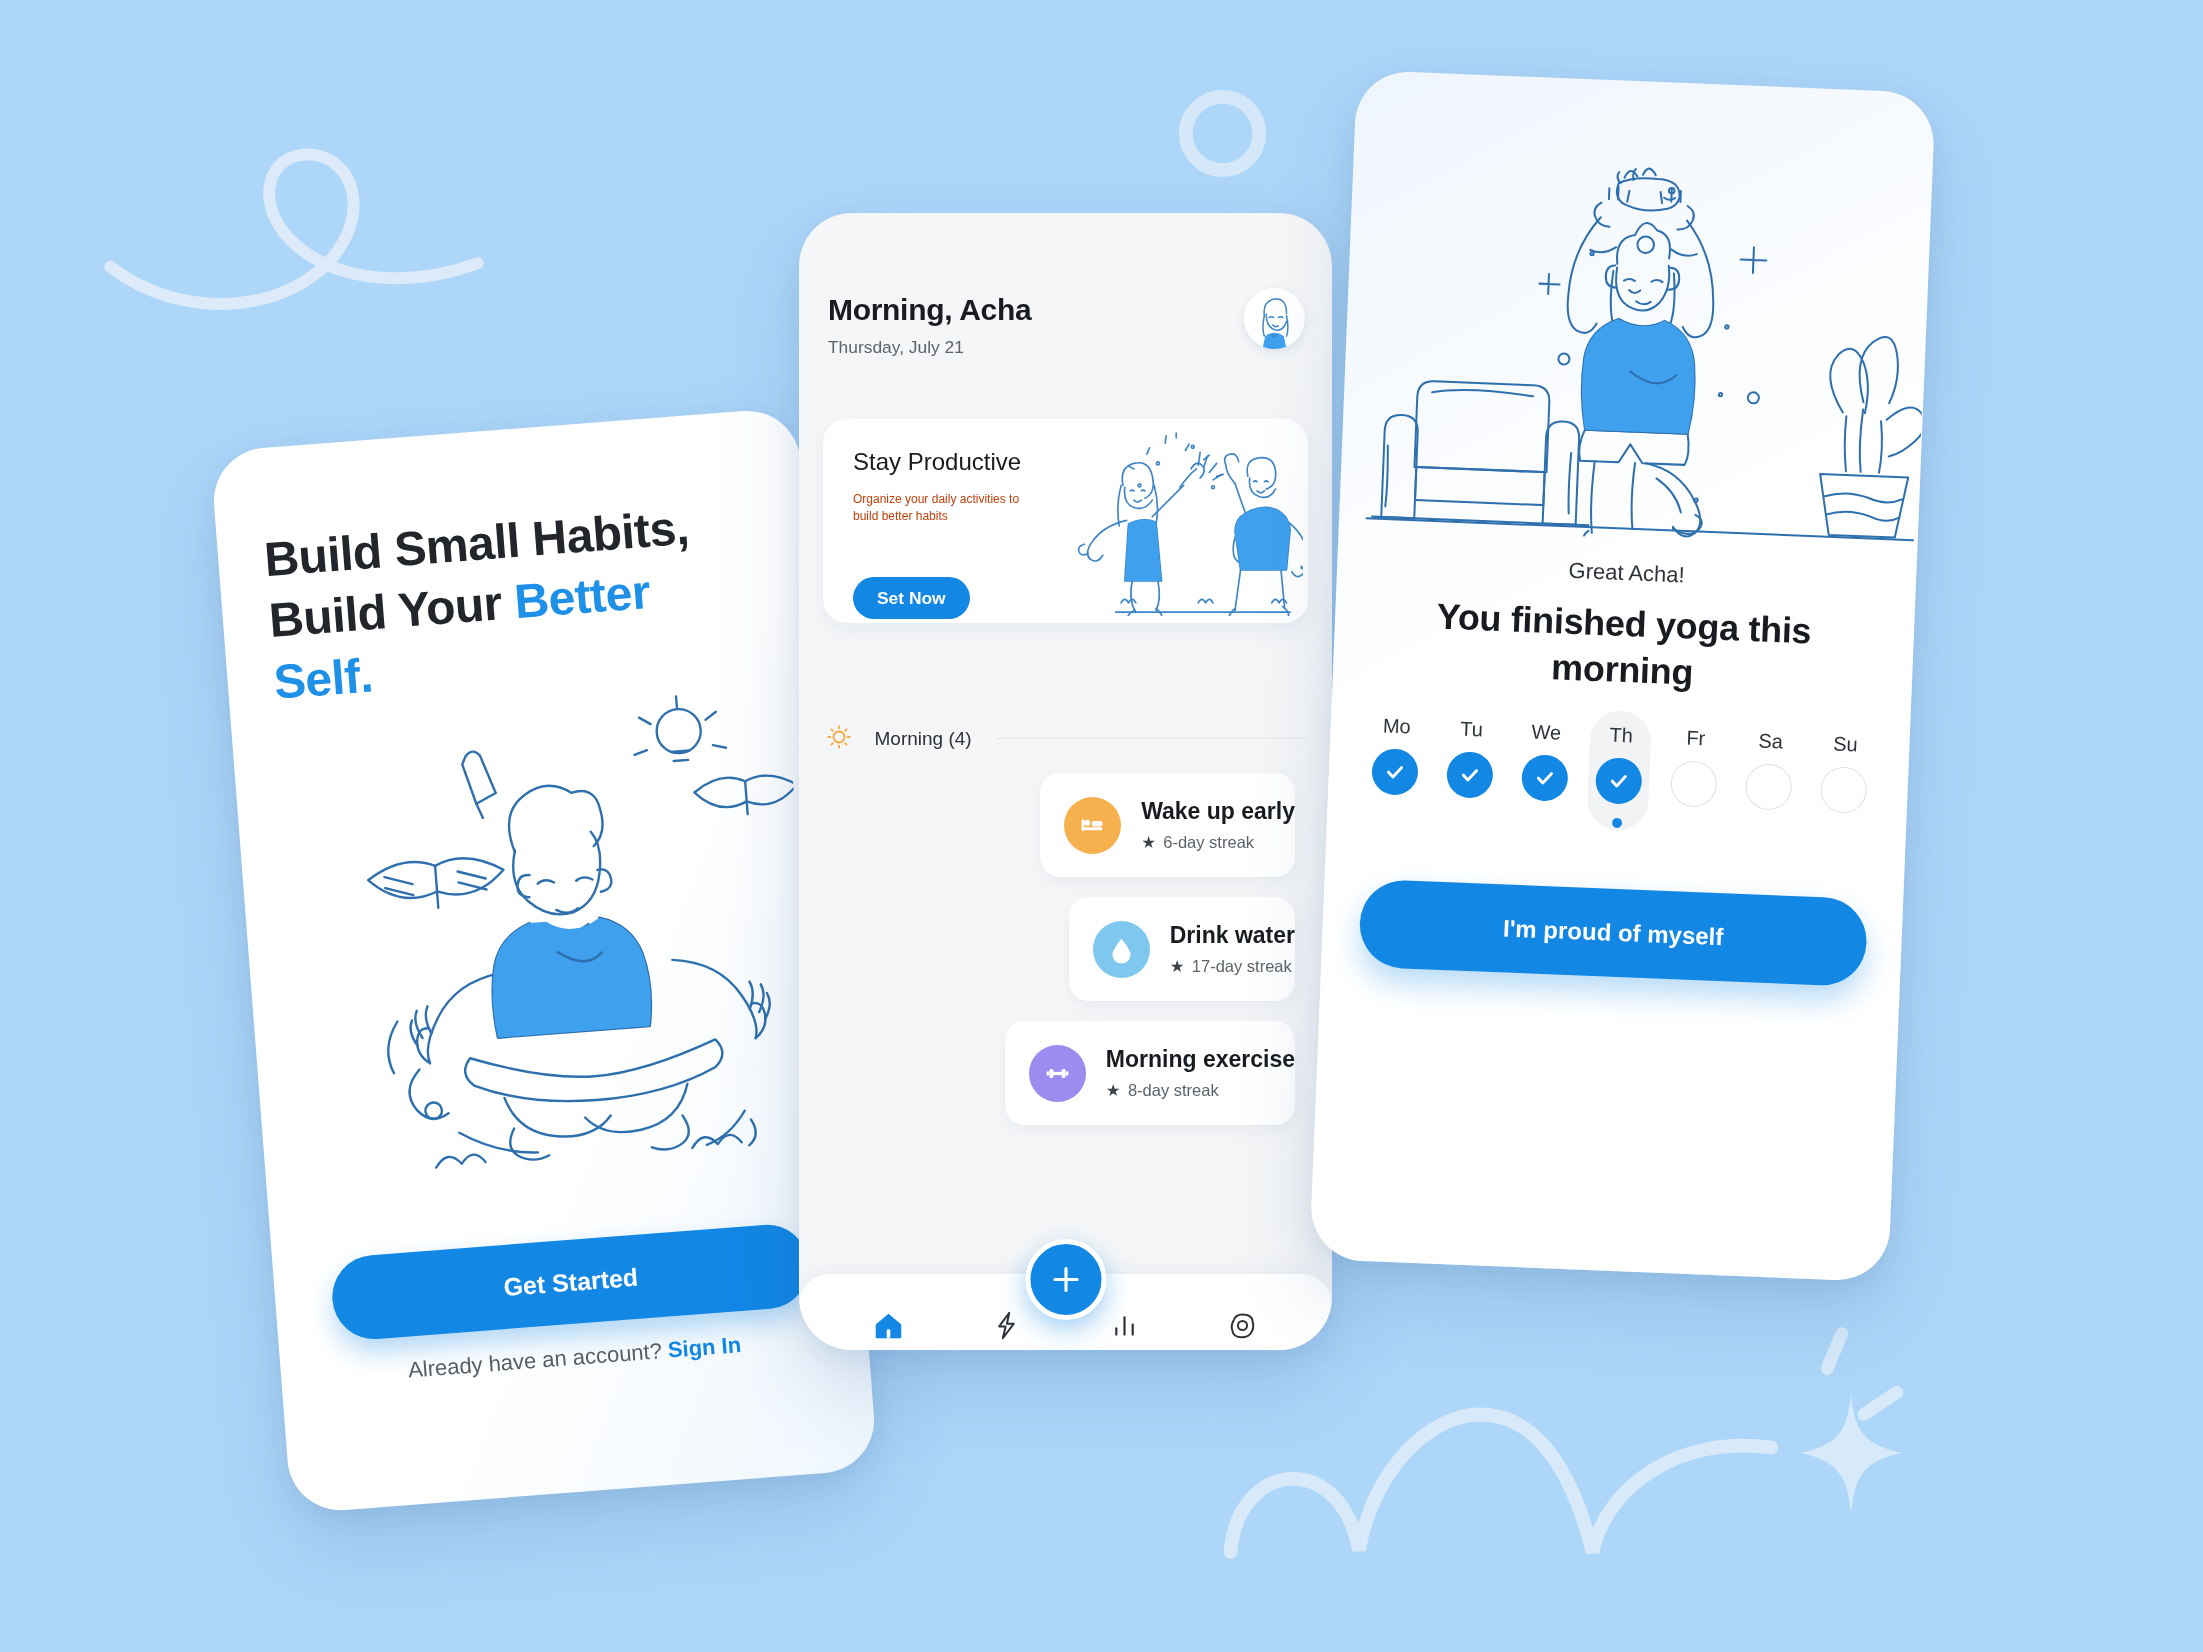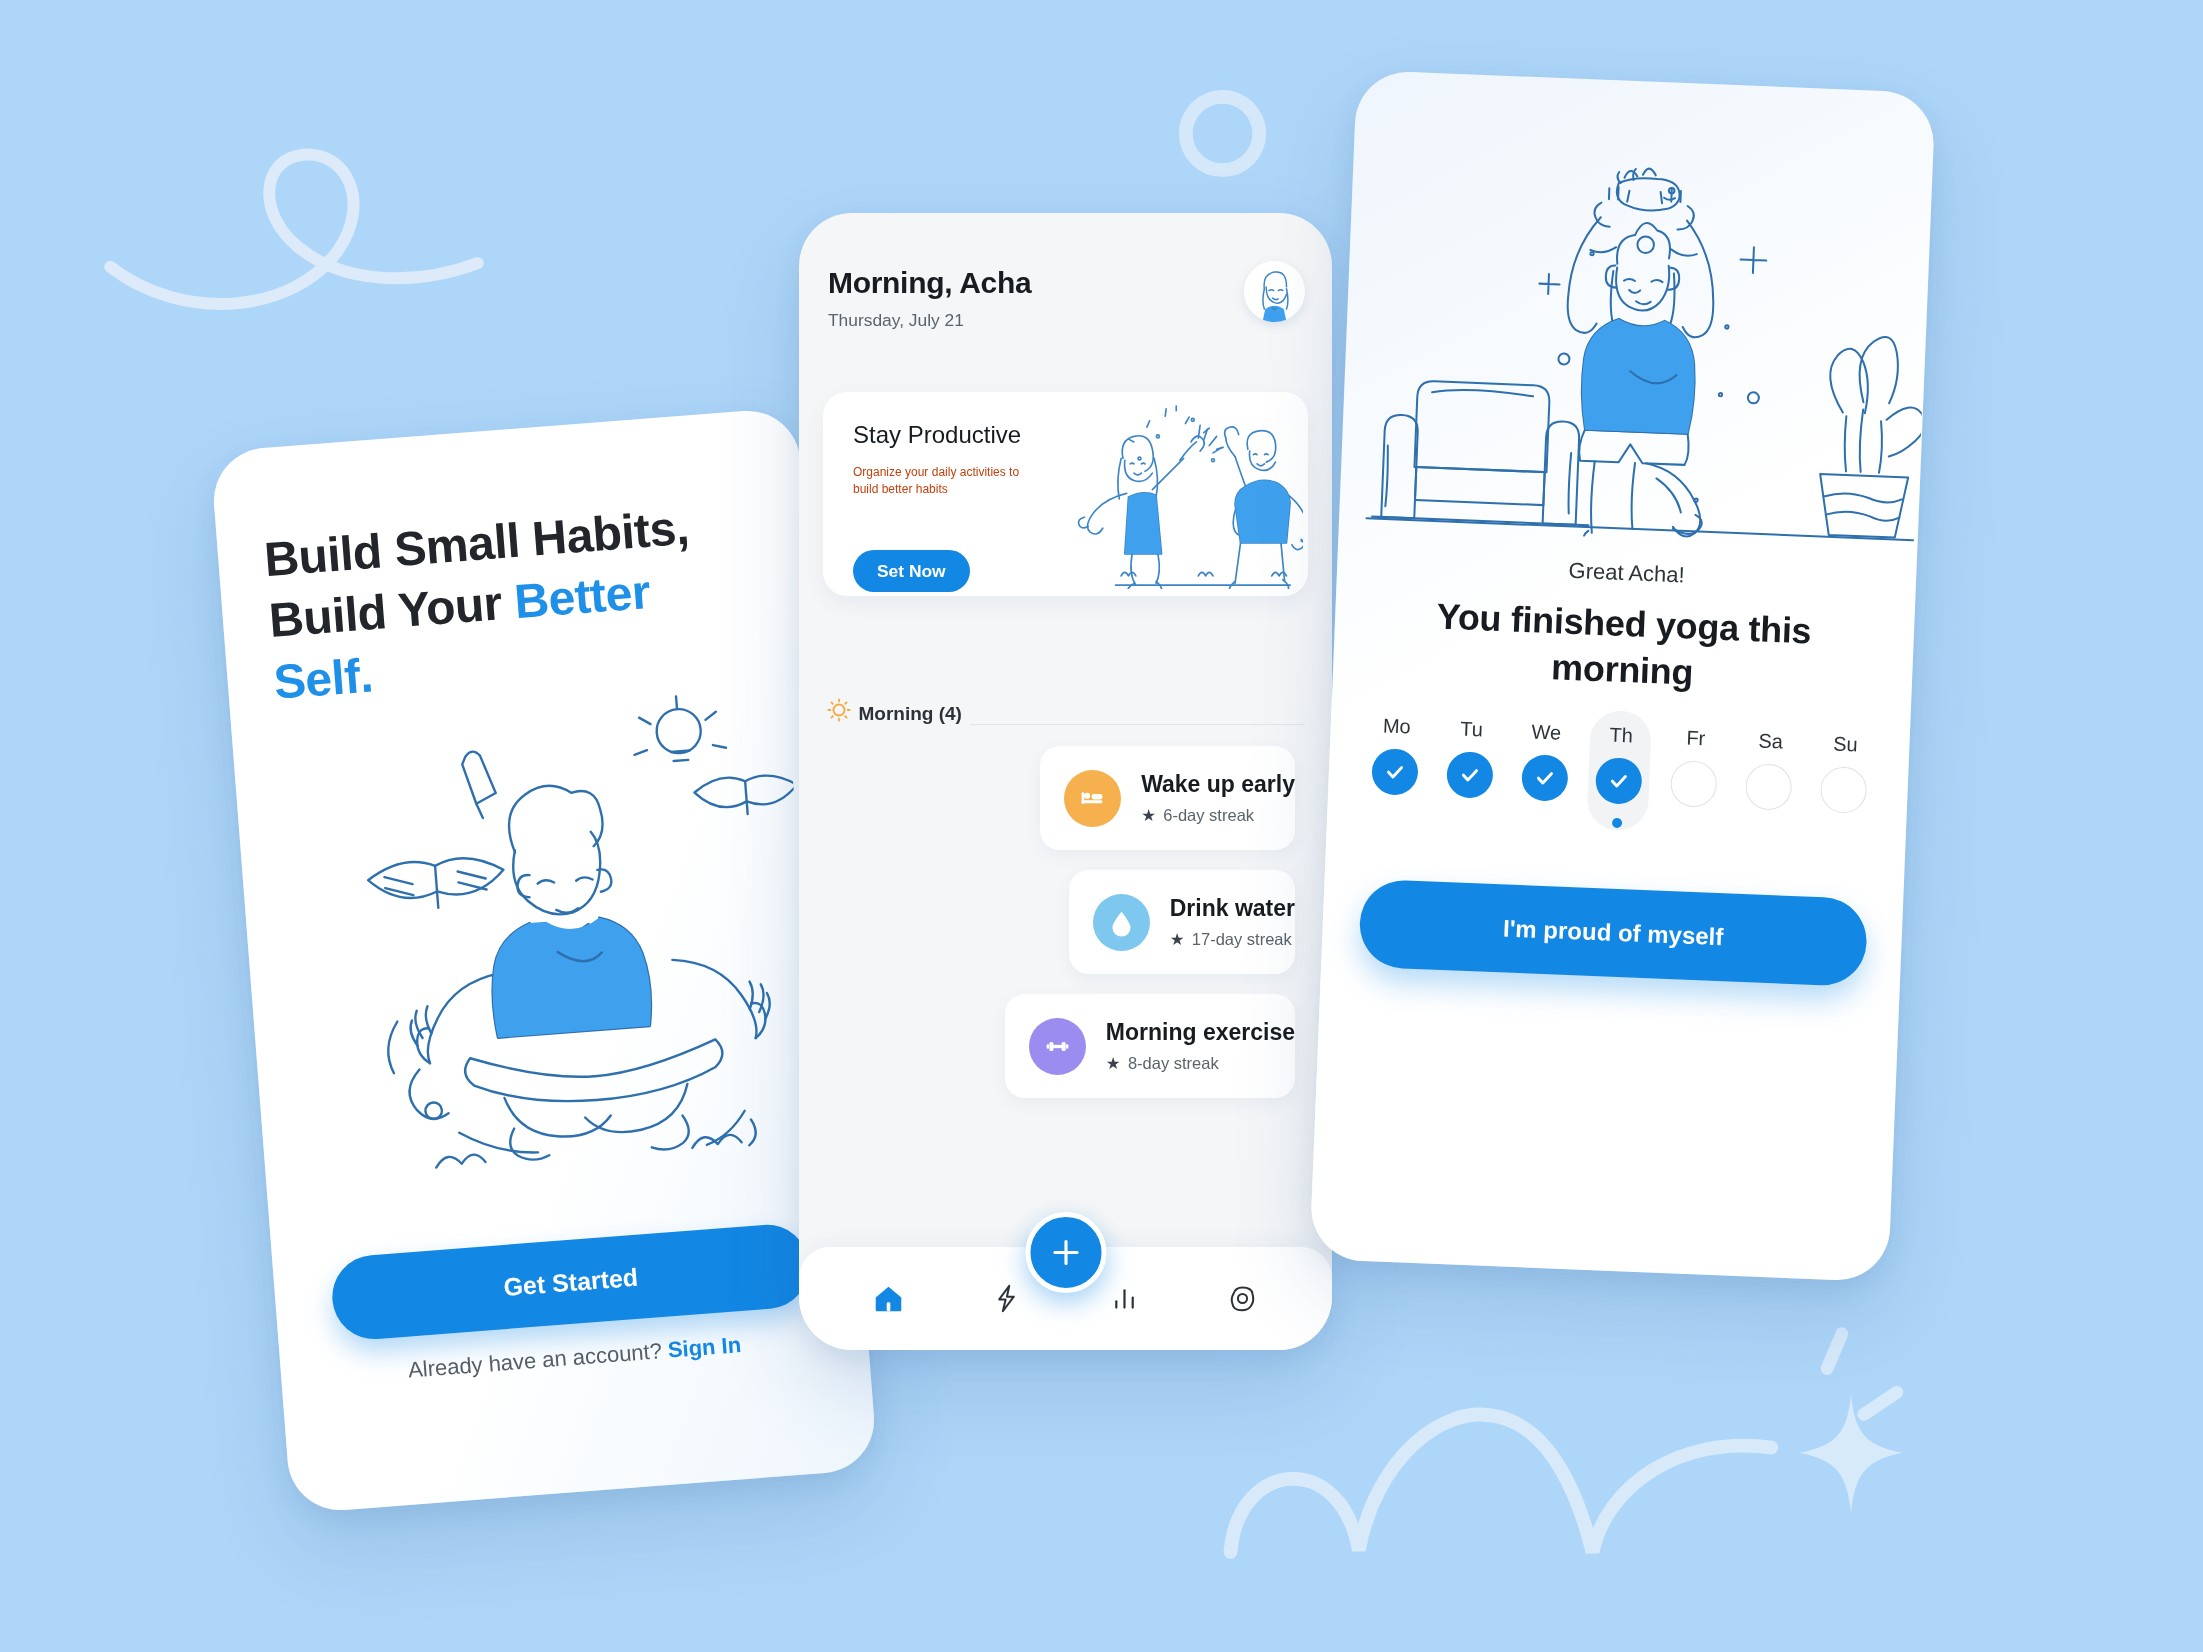--- a/index.html
+++ b/index.html
@@ -60,21 +60,21 @@
     text-align: center; font-size: 22px; color: #555e67;
   }
   .p1-signin .lnk { color: #1287e4; font-weight: 700; cursor: pointer; }
 
   
   #phone2 {
     left: 799px; top: 213px;
     width: 533px; height: 1137px;
     background: #f5f6f7;
   }
-  #phone2 .p2-inner { position: relative; width: 100%; height: 100%; }
+  #phone2 .p2-inner { position: relative; width: 100%; height: 100%; margin-top: 27px; }
   .p2-greet { position: absolute; left: 29px; top: 53px; }
   .p2-greet-title { font-size: 30px; font-weight: 700; color: #181c20; letter-spacing: -0.3px; }
   .p2-greet-date { font-size: 17.4px; color: #5b636b; margin-top: 10px; }
   .p2-avatar {
     position: absolute; right: 27.5px; top: 48px;
     width: 61px; height: 61px; border-radius: 50%;
     background: #ffffff; overflow: hidden;
     box-shadow: 0 3.7px 11px rgba(40,90,150,0.12);
     cursor: pointer;
   }
@@ -100,21 +100,21 @@
   .p2-tab {
     position: relative; padding: 0 26px 14.7px 0;
     font-size: 20px; color: #70787f; cursor: pointer; white-space: nowrap;
   }
   .p2-tab.active { color: #181c20; font-weight: 700; }
   .p2-tab.active::after {
     content: ""; position: absolute; left: 0; bottom: 0;
     width: 39px; height: 5.5px; border-radius: 2.8px; background: #1287e4;
   }
 
-  .p2-section { position: absolute; left: 27.5px; top: 485px; width: 478px; display: flex; align-items: flex-end; gap: 8px; font-weight: bold; }
+  .p2-section { position: absolute; left: 27.5px; top: 485px; width: 478px; display: flex; align-items: center; gap: 24px; }
   .p2-section-label { font-size: 19px; color: #2c3238; white-space: nowrap; }
   .p2-section-rule { flex: 1; height: 0.9px; background: #e2e5e8; }
 
   .p2-list { position: absolute; left: 37px; top: 533px; width: 459px; display: flex; flex-direction: column; gap: 20px; align-items: flex-end; }
   .p2-habit {
     position: relative; height: 104px; background: #ffffff;
     border-radius: 20px; display: flex; align-items: center; padding-left: 24px; gap: 20px;
     box-shadow: 0 5.5px 16.5px rgba(40,90,150,0.06); cursor: pointer;
   }
   .habit-icon { width: 57px; height: 57px; border-radius: 50%; display: flex; align-items: center; justify-content: center; flex: none; }

